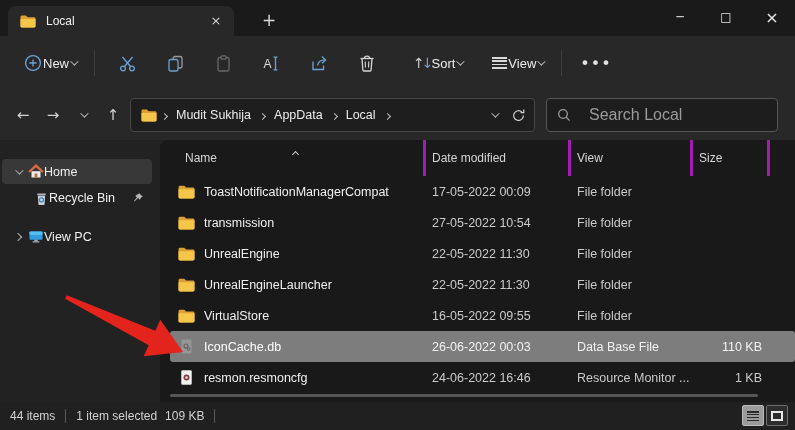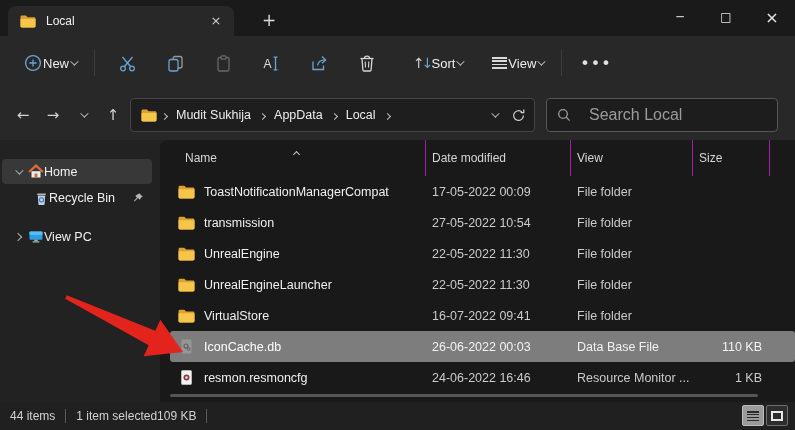--- a/index.html
+++ b/index.html
@@ -67,21 +67,21 @@
   .side-item.active { background:#383838; }
   .side-item .chevbox { width:20px; display:flex; justify-content:center; }
   .side-item .chevbox .chev { border-color:#b0b0b0; }
   .side-label { font-size:12.5px; color:#f0f0f0; }
   .side-item.indent { padding-left:32px; }
   .pinbox { margin-left:auto; margin-right:8px; color:#b5b5b5; display:flex; }
 
   .listpane { position:absolute; left:160px; top:0; width:635px; height:100%; background:#191919; border-top-left-radius:8px; }
   .listheader { position:relative; display:grid; grid-template-columns:256px 145px 122px 77px; height:36px;
                 padding-left:10px; align-items:center; color:#d6d6d6; font-size:12px; }
-  .hcell { position:relative; height:100%; display:flex; align-items:center; border-right:1px solid #a21caf; }
+  .hcell { position:relative; height:100%; display:flex; align-items:center; border-right:3px solid #a21caf; }
   .hcell .htext { padding-left:6px; }
   .hcell.namecol .htext { padding-left:15px; }
   .hcell .sortcaret { position:absolute; top:6px; left:50%; margin-left:-4px; }
   .hcell .sortcaret .chev { width:5px; height:5px; border-color:#c8c8c8; }
 
   .rows { padding-left:10px; }
   .row { display:grid; grid-template-columns:256px 145px 122px 77px; height:31px; align-items:center; border-radius:3px; }
   .row .cell { font-size:12.5px; color:#cbcbcb; padding-left:6px; white-space:nowrap; overflow:hidden; }
   .row .cell.name { display:flex; align-items:center; gap:9px; color:#f0f0f0; padding-left:8px; }
   .row .cell.size { text-align:right; padding-right:8px; }
@@ -90,21 +90,21 @@
   .row.selected .cell:not(.name) { color:#f2f2f2; }
   .ficon { width:17px; height:17px; display:flex; align-items:center; justify-content:center; flex:0 0 17px; }
   .ficon svg { display:block; }
 
   .hscroll { position:absolute; left:10px; bottom:5px; width:588px; height:3px; background:#555; border-radius:2px; }
 
   
   .statusbar { position:absolute; left:0; top:402px; width:100%; height:28px; background:#202020;
                display:flex; align-items:center; padding-left:10px; color:#d2d2d2; font-size:12px; }
   .status-sep { width:1px; height:14px; background:#5a5a5a; margin:0 10px; }
-  .status-group { display:flex; }
+  .status-group { display:flex; gap:8px; }
   .view-toggles { position:absolute; right:7px; top:3px; display:flex; gap:2px; }
   .vt-btn { width:22px; height:21px; border:1px solid #6f6f6f; background:#2d2d2d; border-radius:2px;
             display:flex; align-items:center; justify-content:center; }
   .vt-btn.active { background:#9b9b9b; border-color:#bdbdbd; }
   .vt-lines { width:12px; height:10px;
      background:linear-gradient(#2b2b2b 0 1.6px, transparent 1.6px 2.9px, #2b2b2b 2.9px 4.5px, transparent 4.5px 5.8px, #2b2b2b 5.8px 7.4px, transparent 7.4px 8.7px, #2b2b2b 8.7px 10px); }
   .vt-square { width:12px; height:10px; border:2px solid #e8e8e8; background:transparent; }
 
   .arrow-overlay { position:absolute; left:0; top:0; width:795px; height:430px; pointer-events:none; z-index:50; }
 </style>
@@ -348,21 +348,21 @@
           <div class="row">
     <div class="cell name">
               <span class="ficon">
                 <svg width="17" height="14" viewBox="0 0 16 13">
                   <path d="M0.5 2c0-.8.6-1.4 1.4-1.4h4l1.7 1.7h6.5c.8 0 1.4.6 1.4 1.4v7.4c0 .8-.6 1.4-1.4 1.4H1.9c-.8 0-1.4-.6-1.4-1.4z" fill="#dfa033"></path>
                   <path d="M0.5 4h15v7.1c0 .8-.6 1.4-1.4 1.4H1.9c-.8 0-1.4-.6-1.4-1.4z" fill="#f6c64b"></path>
                 </svg>
               </span>
               <span class="fname">VirtualStore</span>
             </div>
-    <div class="cell date">16-07-2022 09:41</div>
+    <div class="cell date">16-05-2022 09:55</div>
     <div class="cell type">File folder</div>
     <div class="cell size"></div>
   </div>
           <div class="row selected">
     <div class="cell name">
               <span class="ficon">
                 <svg width="15" height="17" viewBox="0 0 15 17">
                   <rect x="2.5" y="1.5" width="10" height="14" rx="1.2" fill="#9a9a9a" opacity="0.85"></rect>
                   <circle cx="7" cy="8" r="2" fill="none" stroke="#5f5f5f" stroke-width="1.1"></circle>
                   <circle cx="9.6" cy="11" r="1.4" fill="none" stroke="#5f5f5f" stroke-width="1"></circle>

